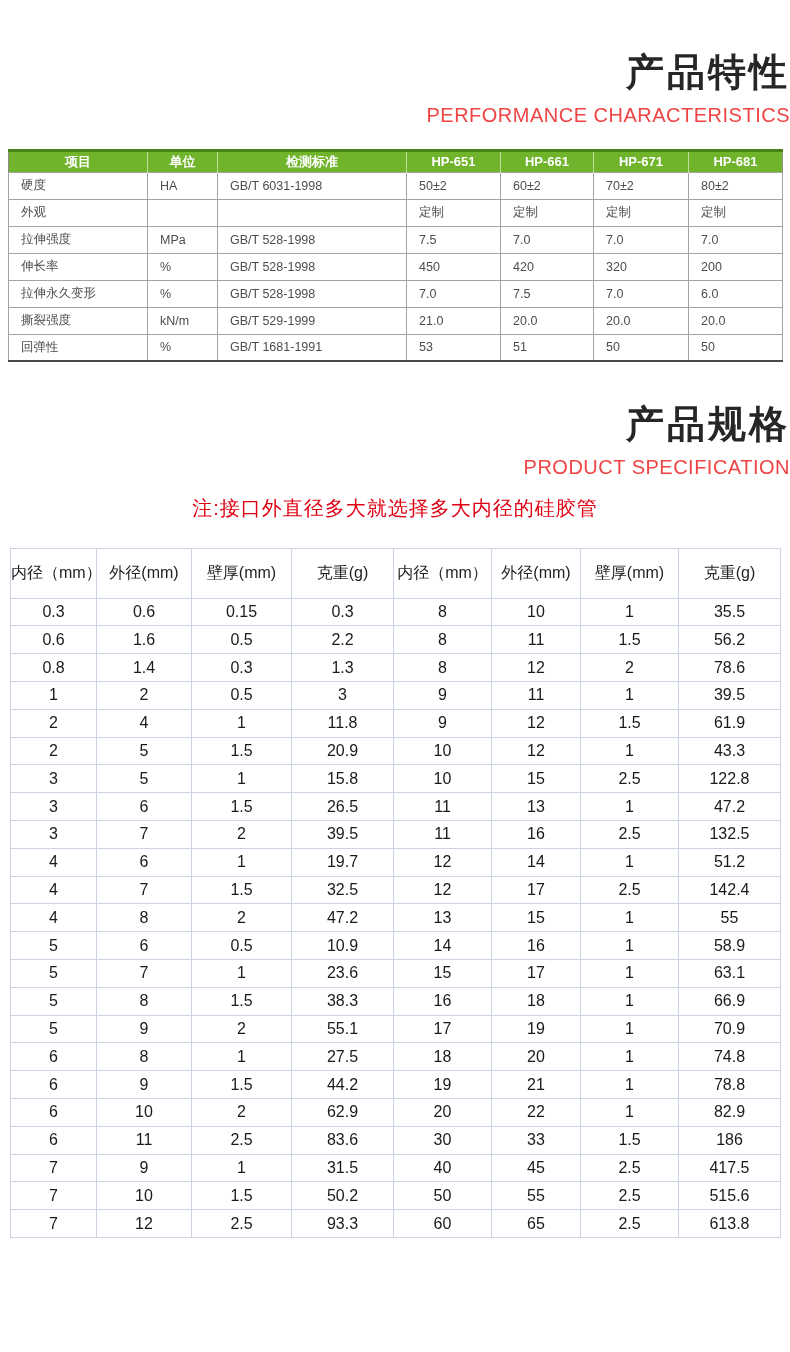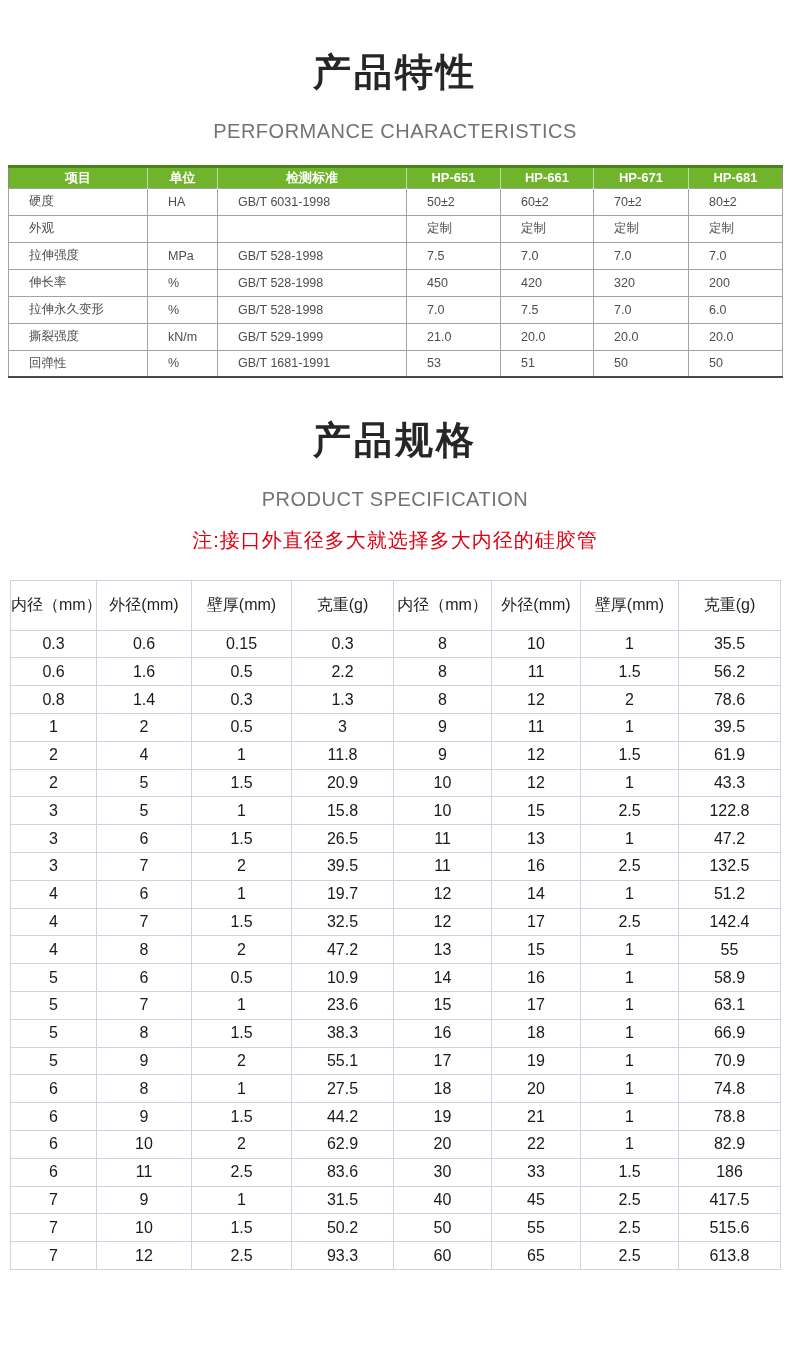--- a/index.html
+++ b/index.html
@@ -8,35 +8,35 @@
     width: 790px;
     height: 1352px;
     margin: 0 auto;
     font-family: "Liberation Sans", "DejaVu Sans", sans-serif;
     color: #262626;
     overflow: hidden;
   }
   .page { width: 790px; height: 1352px; background: #fff; }
 
   
-  .sec-header { text-align: center; }
+  .sec-header { text-align: right; }
   .sec-header.first { padding-top: 50px; }
   .sec-header.second { padding-top: 40px; }
   .sec-title {
     font-size: 38px;
     font-weight: 700;
     color: #262626;
     letter-spacing: 3px;
     line-height: 1.2;
   }
   .sec-subtitle {
-    margin-top: 24px;
+    margin-top: 8px;
     font-size: 20px;
     font-weight: 400;
-    color: #737373;
+    color: #ef4444;
     letter-spacing: 0.5px;
   }
   .spec-note {
     margin-top: 16px;
     text-align: center;
     font-size: 20px;
     font-weight: 400;
     color: #e00013;
     letter-spacing: 1px;
   }
@@ -60,21 +60,21 @@
     height: 22px;
     text-align: center;
     vertical-align: middle;
   }
   table.perf th:first-child { border-left: none; }
   table.perf td {
     border: 1px solid #a3a3a3;
     color: #4d4d4d;
     font-size: 12.5px;
     height: 27px;
-    padding-left: 20px;
+    padding-left: 12px;
     text-align: left;
     vertical-align: middle;
     white-space: nowrap;
     overflow: hidden;
     background: #ffffff;
   }
   table.perf col.c1 { width: 139px; }
   table.perf col.c2 { width: 70px; }
   table.perf col.c3 { width: 189px; }
   table.perf col.c4 { width: 94px; }

